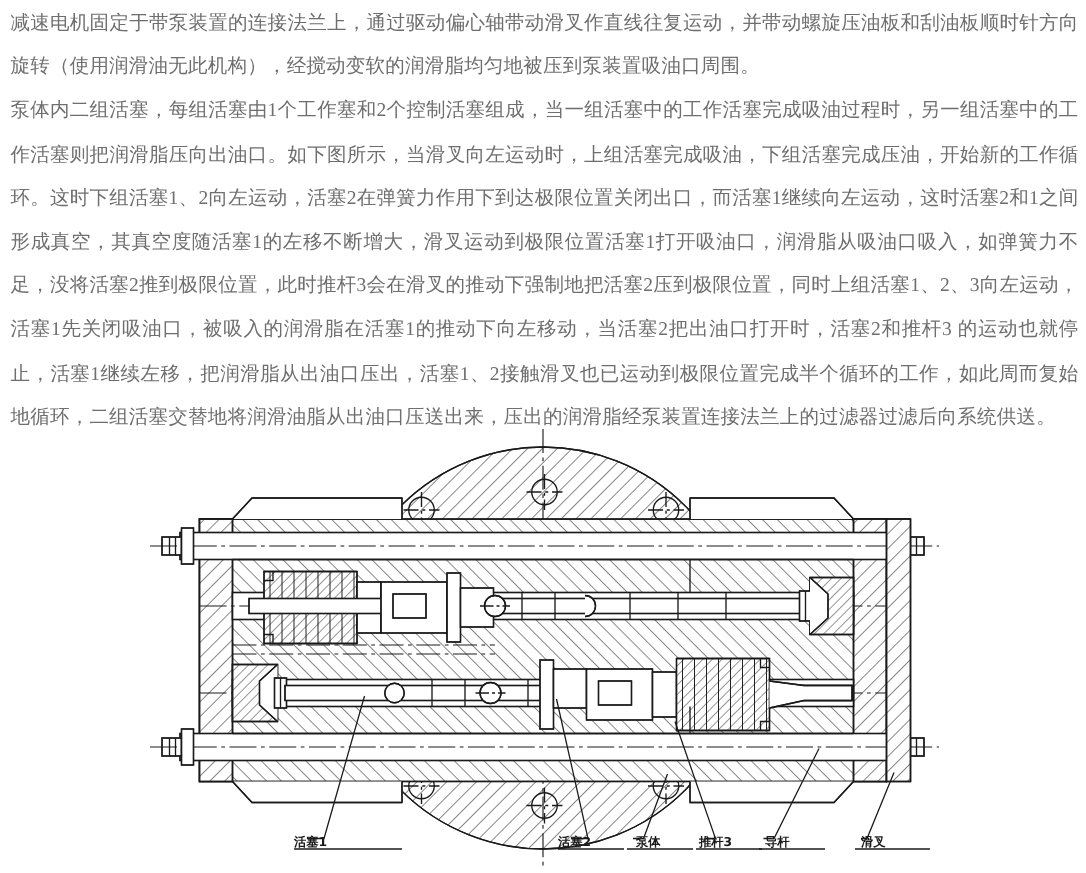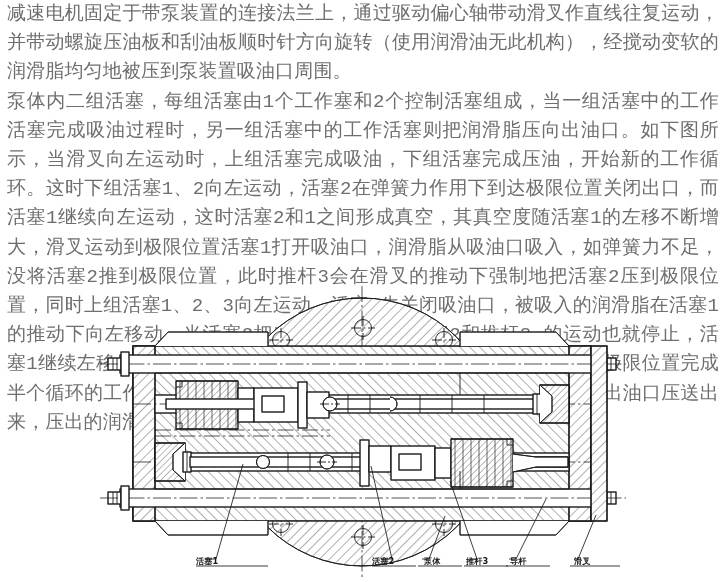--- a/index.html
+++ b/index.html
@@ -24,26 +24,26 @@
   #article {
     position: absolute;
     left: 7px;
     top: 0px;
     width: 712px;
   }
   .para {
     margin: 0;
     padding: 0;
     color: #6e6e6e;
-    font-size: 19px;
+    font-size: 13px;
     line-height: 29.2px;
     text-align: justify;
     text-justify: inter-character;
     letter-spacing: 0.15px;
-    font-family: Liberation Mono, monospace;
+    font-family: Liberation Serif, serif;
     -webkit-font-smoothing: none;
   }
   .para.p1 { width: 712px; }
   .para.p2 { width: 712px; }
 
   
   #drawing-wrap {
     position: absolute;
     left: 0px;
     top: 284px;

